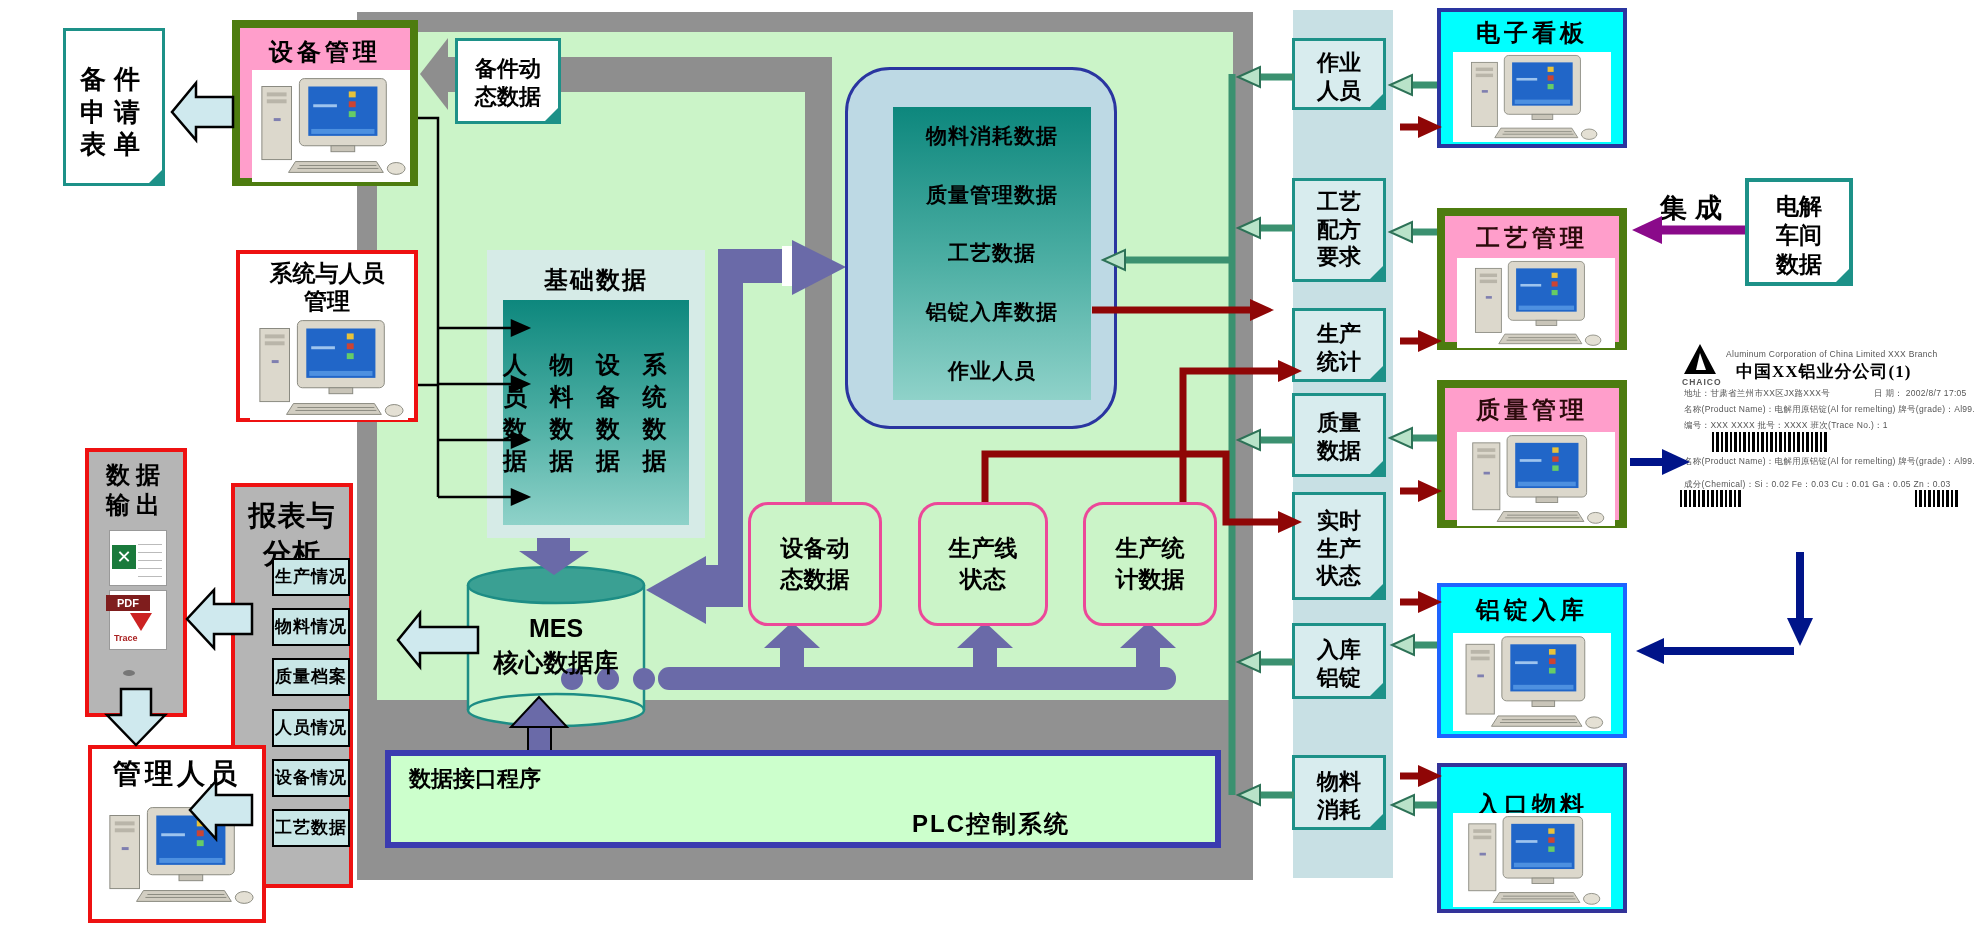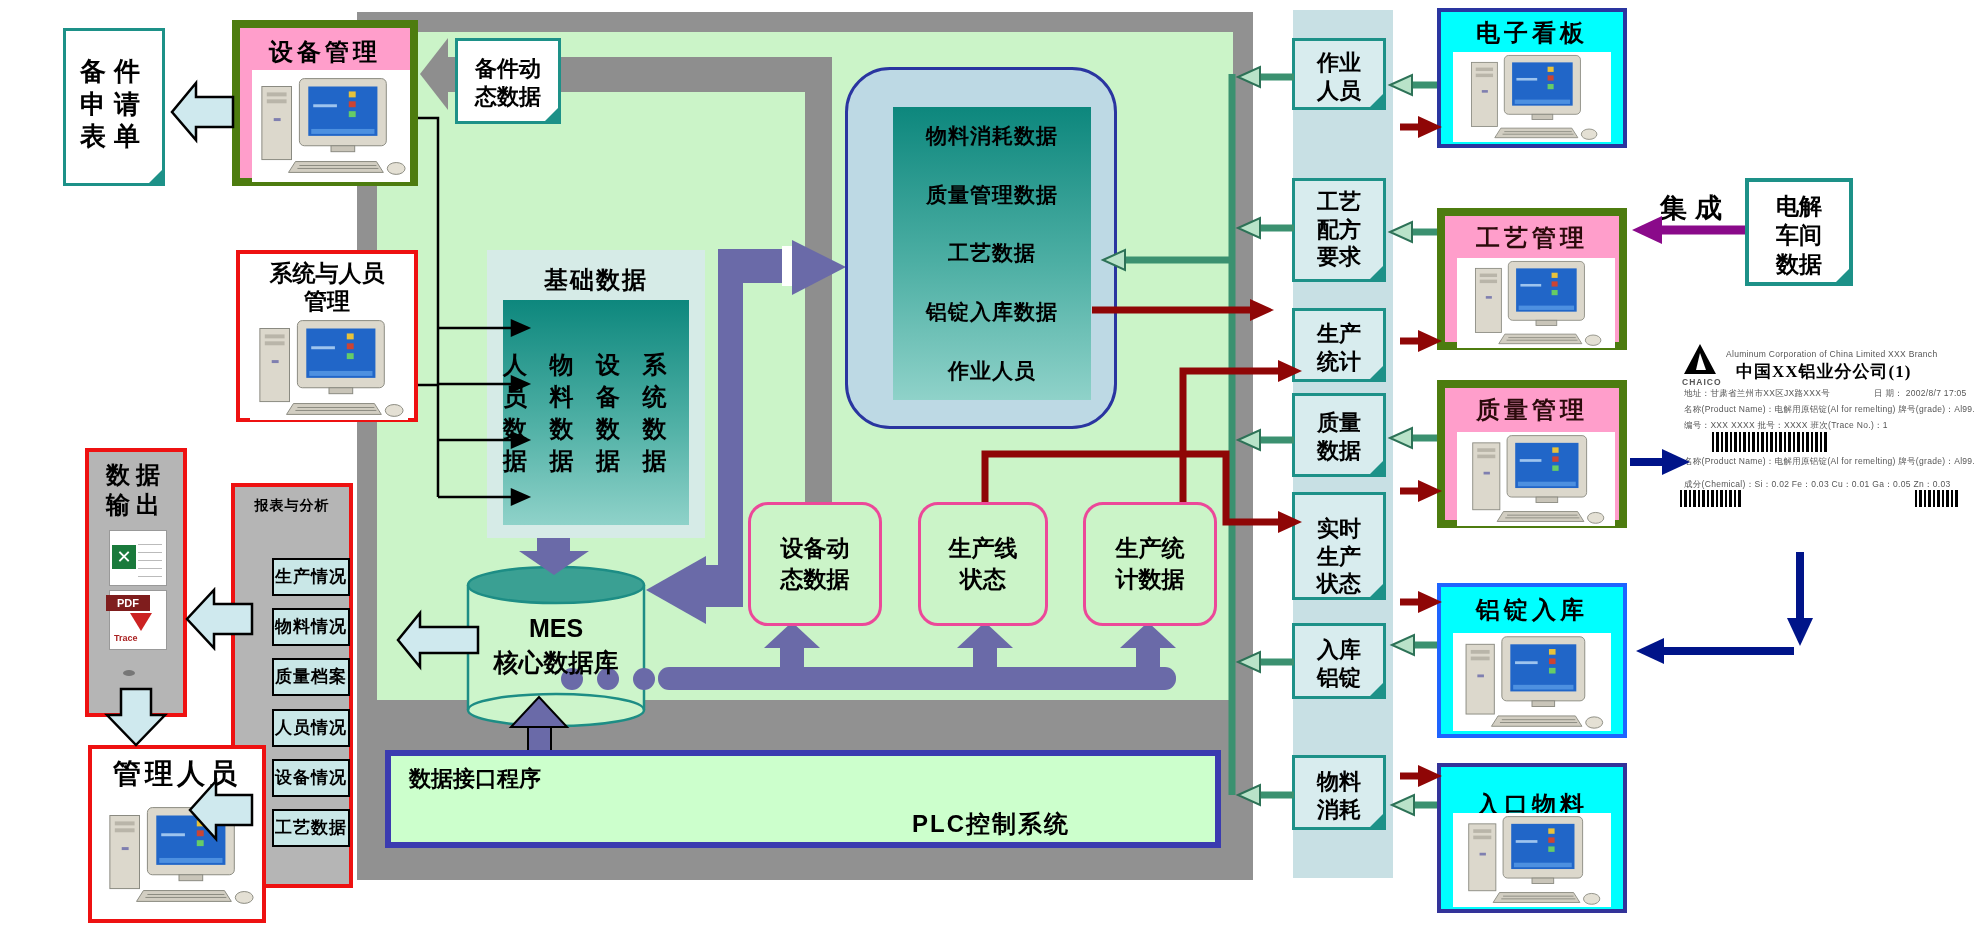--- a/index.html
+++ b/index.html
@@ -92,21 +92,21 @@
       <polygon points="1120,648 1176,648 1148,622"></polygon>
 
     <rect x="537" y="538" width="33" height="13"></rect>
     <polygon points="519,551 589,551 554,575"></polygon>
 
     <rect x="528" y="727" width="23" height="31" stroke="#000" stroke-width="2"></rect>
     <polygon points="511,727 567,727 539,697" stroke="#000" stroke-width="2"></polygon>
   </g>
 </svg>
 
-<div class="abs note z3" style="left:63px;top:28px;width:102px;height:158px;font-size:26px;padding-top:24px;letter-spacing:8px;">
+<div class="abs note z3" style="left:63px;top:28px;width:102px;height:158px;font-size:26px;padding-top:32px;letter-spacing:8px;">
   <div>备件</div>
   <div>申请</div>
   <div>表单</div>
   <div class="fold"></div>
 </div>
 
 <div class="abs pinkbox z3" style="left:232px;top:20px;width:186px;height:166px;">
   <div class="station-title" style="margin-top:8px;">设备管理</div>
   <div class="abs computer" style="left:12px;top:42px;width:158px;height:112px;">
       <svg viewBox="0 0 160 104" preserveAspectRatio="xMidYMid meet">
@@ -171,21 +171,21 @@
 
   <div class="abs" style="left:20px;top:138px;width:56px;height:58px;background:#fff;border:1px solid #999;">
     <div class="abs" style="left:-4px;top:4px;width:44px;height:16px;background:#7f1d1d;color:#fff;font-weight:bold;font-size:11px;text-align:center;line-height:16px;">PDF</div>
     <div class="abs" style="left:20px;top:22px;width:0;height:0;border-left:11px solid transparent;border-right:11px solid transparent;border-top:18px solid #cc2222;"></div>
     <div class="abs" style="left:4px;top:42px;font-size:9px;color:#a22;font-weight:bold;">Trace</div>
   </div>
   <div class="abs" style="left:34px;top:218px;width:12px;height:6px;background:#777;border-radius:50%;"></div>
 </div>
 
 <div class="abs graybox z3" style="left:231px;top:483px;width:122px;height:405px;">
-  <div class="ctr bold" style="font-size:14px;margin-top:10px;letter-spacing:1px;">报表与分析</div>
+  <div class="ctr bold" style="font-size:28px;margin-top:10px;letter-spacing:1px;">报表与分析</div>
   <div class="abs item" style="left:37px;top:71px;width:78px;height:38px;">生产情况</div>
   <div class="abs item" style="left:37px;top:121px;width:78px;height:38px;">物料情况</div>
   <div class="abs item" style="left:37px;top:171px;width:78px;height:38px;">质量档案</div>
   <div class="abs item" style="left:37px;top:222px;width:78px;height:38px;">人员情况</div>
   <div class="abs item" style="left:37px;top:272px;width:78px;height:38px;">设备情况</div>
   <div class="abs item" style="left:37px;top:322px;width:78px;height:38px;">工艺数据</div>
 </div>
 
 <div class="abs redbox z3" style="left:88px;top:745px;width:178px;height:178px;">
   <div class="ctr bold" style="font-size:28px;margin-top:6px;letter-spacing:4px;">管理人员</div>
@@ -271,21 +271,21 @@
 <div class="abs note strip-note z3" style="left:1292px;top:308px;width:94px;height:74px;font-size:22px;padding-top:9px;">
   <div>生产</div>
     <div>统计</div>
   <div class="fold"></div>
   </div>
 <div class="abs note strip-note z3" style="left:1292px;top:393px;width:94px;height:84px;font-size:22px;padding-top:13px;">
   <div>质量</div>
     <div>数据</div>
   <div class="fold"></div>
   </div>
-<div class="abs note strip-note z3" style="left:1292px;top:492px;width:94px;height:108px;font-size:22px;padding-top:20px;">
+<div class="abs note strip-note z3" style="left:1292px;top:492px;width:94px;height:108px;font-size:22px;padding-top:12px;">
   <div>实时</div>
     <div>生产</div>
     <div>状态</div>
   <div class="fold"></div>
   </div>
 <div class="abs note strip-note z3" style="left:1292px;top:623px;width:94px;height:76px;font-size:22px;padding-top:10px;">
   <div>入库</div>
     <div>铝锭</div>
   <div class="fold"></div>
   </div>

